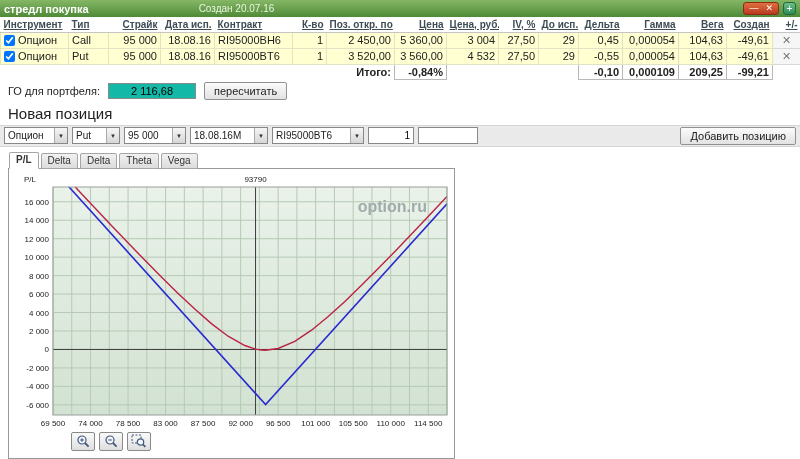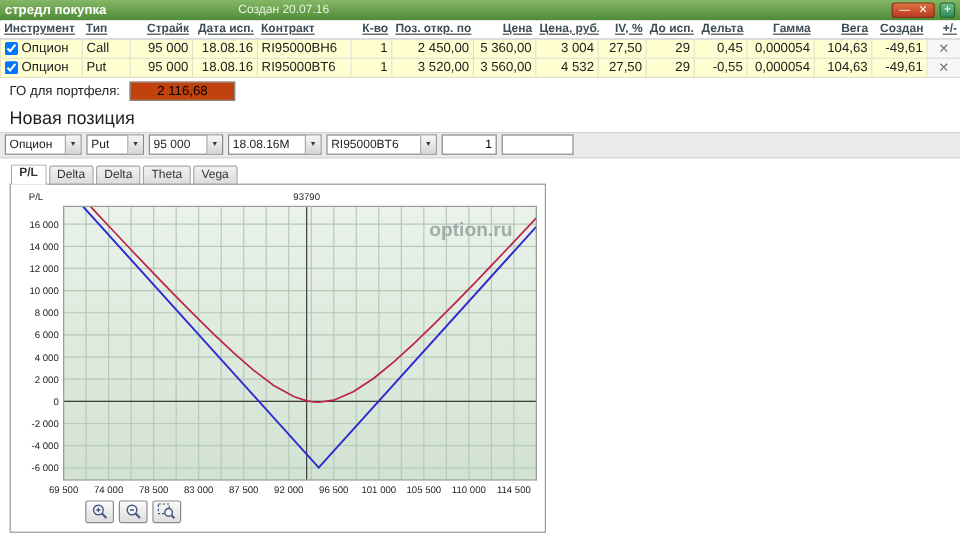--- a/index.html
+++ b/index.html
@@ -48,21 +48,21 @@
   tr.opt-row td { background: #ffffd2; border: 1px solid #e3e3c4; }
   tr.opt-row td.del { background: #f6f6f6; border: 1px solid #d7d7d7; color: #777; cursor: pointer; }
   .instr-cell { display: flex; align-items: center; gap: 3px; }
   .instr-cell input { width: 11px; height: 11px; margin: 0; }
   tr.totals-row td { border: none; font-size: 11px; }
   tr.totals-row .bold { font-weight: bold; }
   tr.totals-row .boxed { border: 1px solid #b8b8b8; }
   
   .go-row { display: flex; align-items: center; gap: 8px; padding: 3px 0 3px 8px; height: 22px; }
   .go-value {
-    width: 88px; height: 16px; border: 1px solid #8a8a8a; background: #c2410c;
+    width: 88px; height: 16px; border: 1px solid #8a8a8a; background: #14b8a6;
     font-size: 11px; text-align: center; font-family: "Liberation Sans", sans-serif;
   }
   .btn {
     height: 18px; padding: 0 9px; font-size: 11px;
     background: linear-gradient(#fbfbfb, #e2e2e2);
     border: 1px solid #919191; border-radius: 2px;
     font-family: "Liberation Sans", sans-serif; color: #222; cursor: pointer;
   }
   
   .np-heading { font-size: 15px; color: #222; padding: 3px 0 3px 8px; }
@@ -198,26 +198,37 @@
       <td class="r">3 560,00</td>
       <td class="r">4 532</td>
       <td class="r">27,50</td>
       <td class="r">29</td>
       <td class="r">-0,55</td>
       <td class="r">0,000054</td>
       <td class="r">104,63</td>
       <td class="r">-49,61</td>
       <td class="del c">✕</td>
     </tr>
+    <tr class="totals-row">
+      <td colspan="7" class="r bold">Итого:</td>
+      <td class="r bold boxed">-0,84%</td>
+      <td colspan="3"></td>
+      <td class="r bold boxed">-0,10</td>
+      <td class="r bold boxed">0,000109</td>
+      <td class="r bold boxed">209,25</td>
+      <td class="r bold boxed">-99,21</td>
+      <td></td>
+    </tr>
   </tbody>
 </table>
 
 <div class="go-row">
   <span>ГО для портфеля:</span>
   <input class="go-value" value="2 116,68" style="">
+  <button class="btn">пересчитать</button>
 </div>
 
 <div class="np-heading">Новая позиция</div>
 
 <div class="np-bar">
   <div class="fselect" style="width:64px">
     <span>Опцион</span>
     <span class="fsel-btn">▼</span>
   </div>
   <div class="fselect" style="width:48px">
@@ -231,20 +242,21 @@
   <div class="fselect" style="width:78px">
     <span>18.08.16M</span>
     <span class="fsel-btn">▼</span>
   </div>
   <div class="fselect" style="width:92px">
     <span>RI95000BT6</span>
     <span class="fsel-btn">▼</span>
   </div>
   <input class="np-input" style="width: 46px; text-align: right;" value="1">
   <input class="np-input" style="width: 60px;" value="">
+  <button class="btn" style="margin-left:auto">Добавить позицию</button>
 </div>
 
 <div class="tabs">
   <div class="tab active">P/L</div>
   <div class="tab">Delta</div>
   <div class="tab">Delta</div>
   <div class="tab">Theta</div>
   <div class="tab">Vega</div>
 </div>
 

